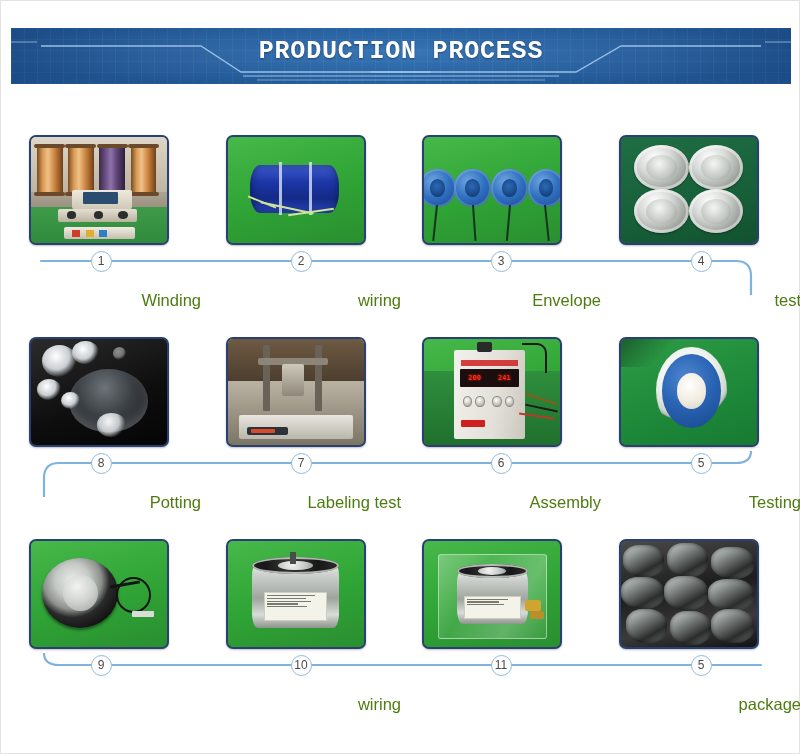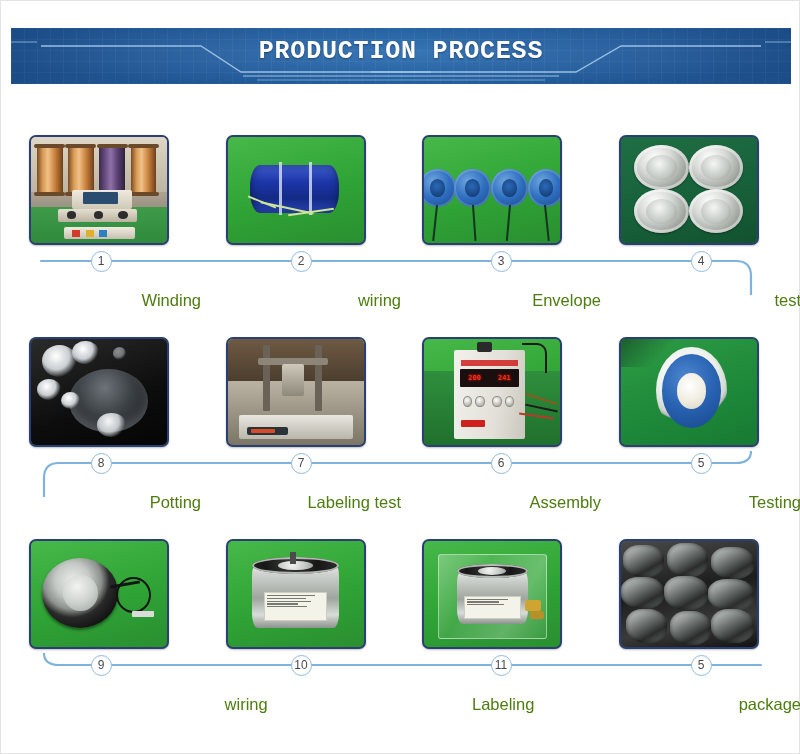--- a/index.html
+++ b/index.html
@@ -554,18 +554,17 @@
             <div class="node">11</div>
           </div>
         <div class="node-cell">
             <div class="node">5</div>
           </div>
       </div>
     </div>
 
     <div class="labels" style="top:160px;">
       <div class="label-cell">wiring</div>
-      <div class="label-cell">Labeling</div>
       <div class="label-cell">package</div>
     </div>
   </div>
 
 </div>
 
 </body></html>

